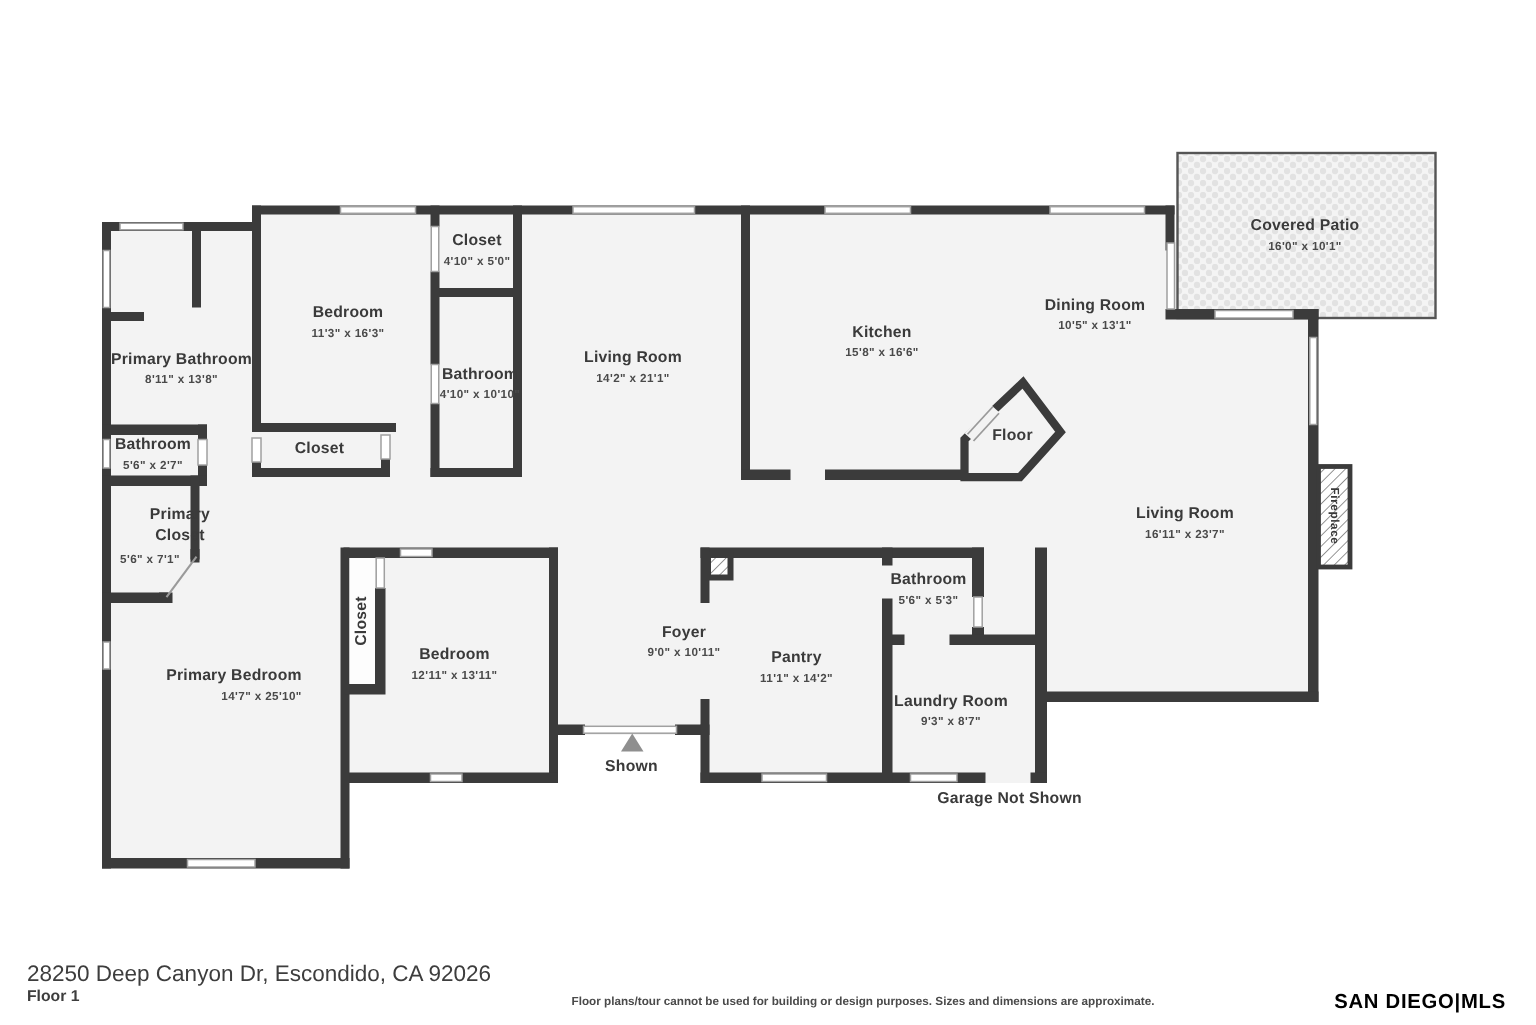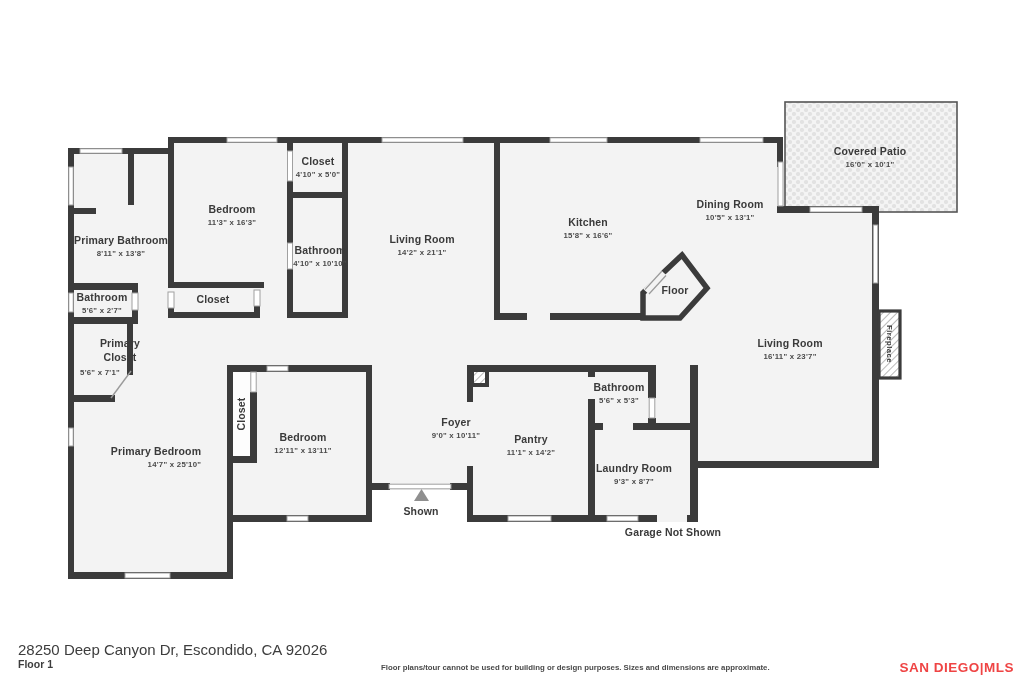--- a/index.html
+++ b/index.html
@@ -14,22 +14,22 @@
     text-align:center;color:#3a3a3a;line-height:1.3;white-space:nowrap;z-index:5;
   }
   .room-label .rname{font-size:10.5px;font-weight:700;letter-spacing:.15px;}
   .room-label .rdims{font-size:7.8px;font-weight:600;color:#4a4a4a;letter-spacing:.25px;margin-top:1px;}
   .room-label.wrap .rname{white-space:normal;width:48px;margin:4px auto;padding-left:40px;}
   .room-label.tag .rname{font-size:7.8px;letter-spacing:.4px;}
   .footer-address{position:absolute;left:18px;top:641px;font-size:15px;font-weight:400;color:#3d3d3d;}
   .footer-floor{position:absolute;left:18px;top:658px;font-size:10.5px;font-weight:700;color:#3d3d3d;}
   .footer-disclaimer{position:absolute;left:369px;top:663px;font-size:7.8px;font-weight:700;color:#4a4a4a;padding-left:12px;}
   .footer-brand{
-    position:absolute;right:10px;top:660px;font-size:13.5px;font-weight:700;
-    color:#ef4444;letter-spacing:.5px;
+    position:absolute;right:20px;top:660px;font-size:13.5px;font-weight:700;
+    color:#000000;letter-spacing:.5px;
   }
 </style>
 </head>
 <body>
 
 <div class="plan">
   <svg width="1024" height="683" viewBox="0 0 1024 683">
     <defs>
       <pattern id="dots" width="8" height="8" patternUnits="userSpaceOnUse">
         <rect width="8" height="8" fill="#f4f4f4"></rect>

